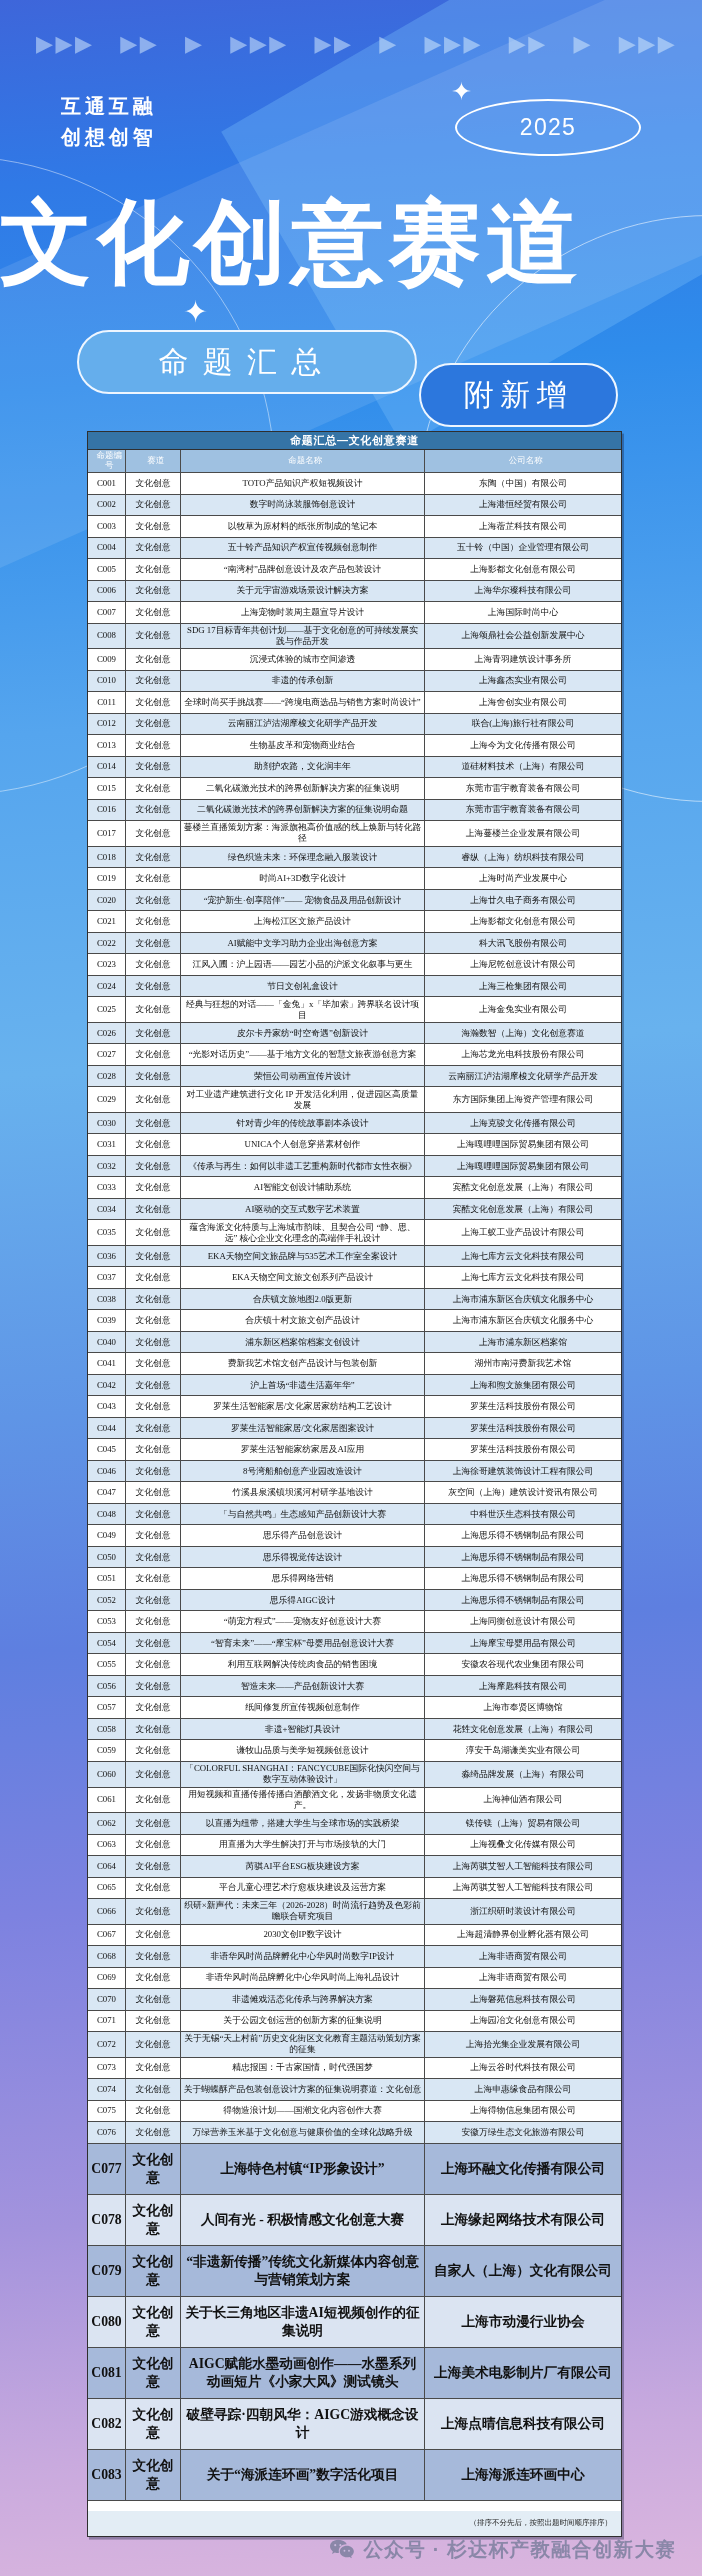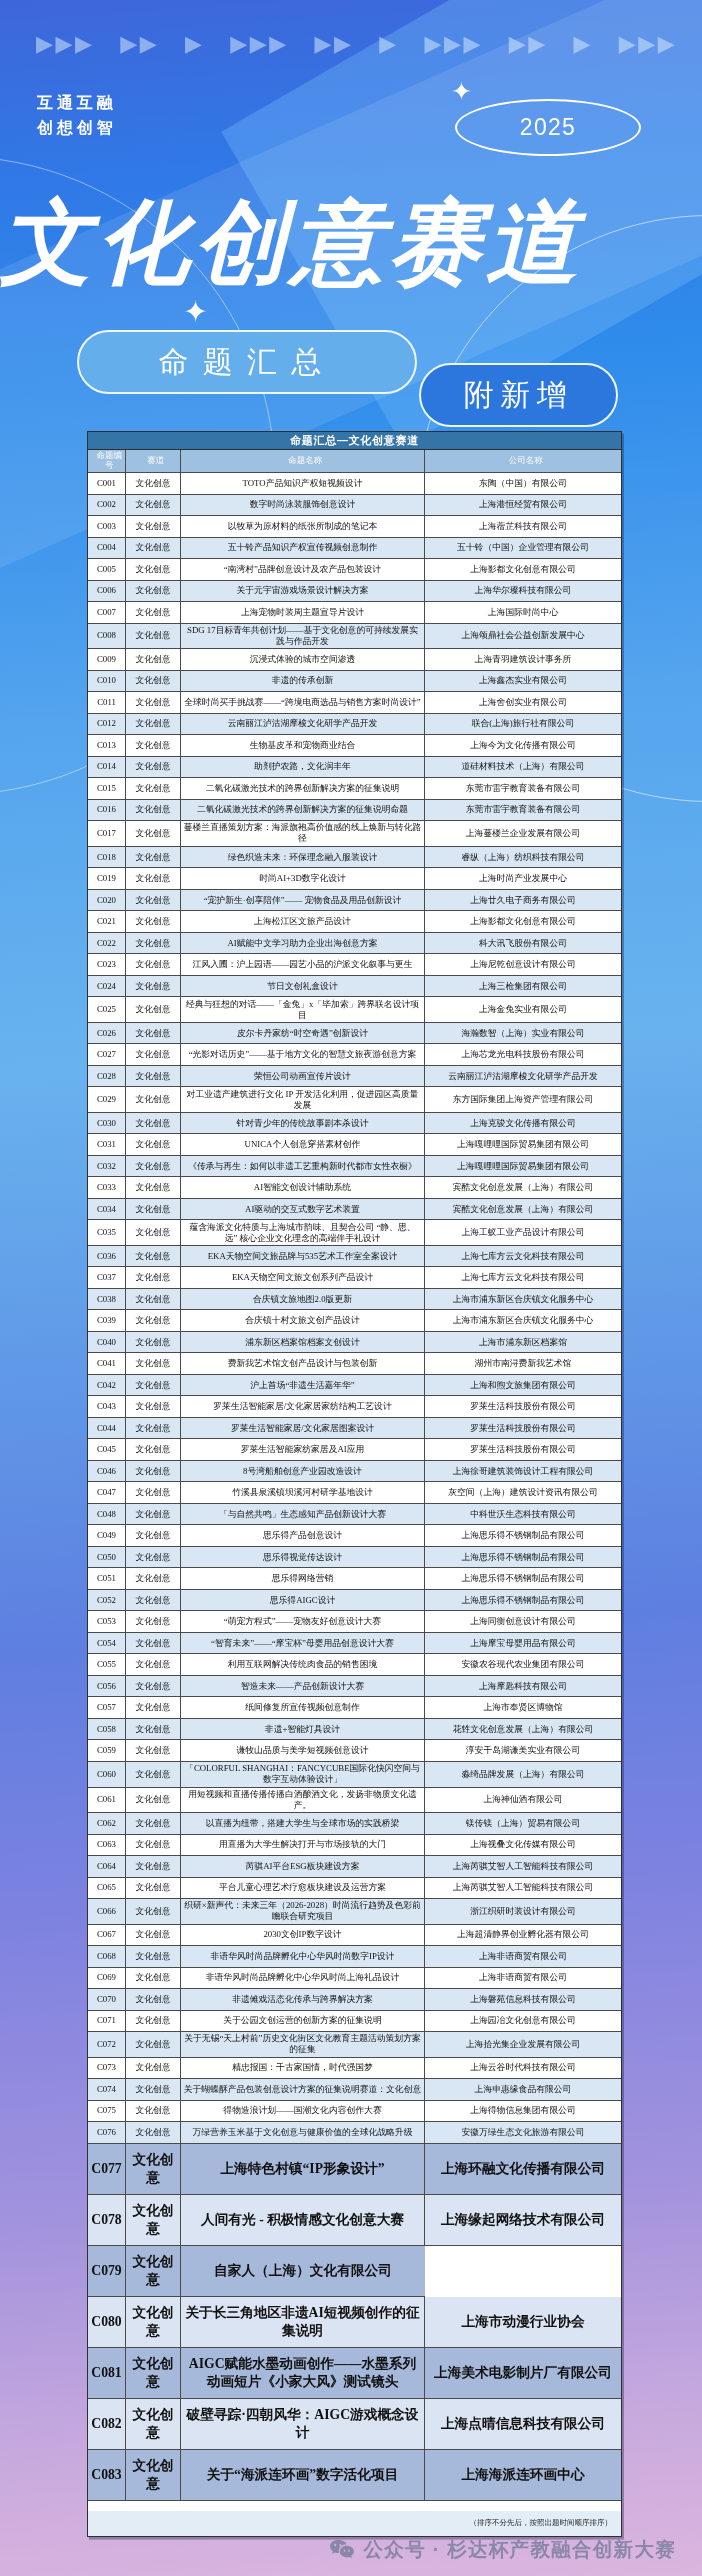--- a/index.html
+++ b/index.html
@@ -12,32 +12,32 @@
   .ribbon{position:absolute;pointer-events:none;}
   .ribbon1{left:-117px;top:117px;width:976px;height:273px;background:rgba(255,255,255,0.10);transform:rotate(-24deg);}
   .ribbon2{left:273px;top:-39px;width:585px;height:364px;background:rgba(120,190,248,0.35);transform:rotate(-30deg);}
   .circle-outline{position:absolute;border:1.3px solid rgba(255,255,255,0.45);border-radius:50%;pointer-events:none;}
   .circleA{left:-364px;top:156px;width:637px;height:637px;}
   .circleB{left:416px;top:215px;width:585px;height:585px;border-color:rgba(255,255,255,0.55);}
   
   .arrows{position:absolute;left:36px;top:31px;width:637px;color:rgba(210,232,252,0.55);
     font-size:22px;letter-spacing:2.6px;word-spacing:17px;white-space:nowrap;}
   
-  .slogan{position:absolute;left:37px;top:91px;color:#ffffff;font-size:16px;font-weight:600;
+  .slogan{position:absolute;left:61px;top:91px;color:#ffffff;font-size:20px;font-weight:600;
     letter-spacing:3.9px;line-height:1.55;}
   
   .year-badge{position:absolute;left:455px;top:99px;width:182px;height:53px;border:2px solid #ffffff;
     border-radius:50%;display:flex;align-items:center;justify-content:center;color:#fff;
     font-size:23px;font-weight:500;letter-spacing:1.3px;}
   .spark{position:absolute;color:#fff;}
   .spark1{left:451px;top:77px;font-size:25px;}
   .spark2{left:183px;top:294px;font-size:30px;}
   
   .main-title{position:absolute;left:0;top:181px;width:558px;text-align:center;color:#ffffff;
-    font-size:92px;font-weight:900;letter-spacing:5.2px;white-space:nowrap;font-style:italic;}
+    font-size:92px;font-weight:900;letter-spacing:5.2px;white-space:nowrap;}
   
   .pill{position:absolute;top:330px;height:60px;border:2px solid #eef6ff;border-radius:33px;
     display:flex;align-items:center;justify-content:center;color:#fff;font-weight:400;cursor:pointer;}
   .pill-summary{left:77px;width:336px;background:#65aeec;font-size:30px;letter-spacing:14.3px;}
   .pill-addendum{left:419px;width:195px;background:#2c77dd;font-size:30px;letter-spacing:6.5px;margin-top:33px;}
   
   .table-wrap{position:absolute;left:87px;top:431px;width:533px;border:1.3px solid #2f2f2f;
     background:#fff;box-shadow:2px 2.6px 0 rgba(20,30,60,0.35);
     font-family:"Liberation Serif","DejaVu Serif",serif;color:#111;}
   .t-title{height:17px;background:#3574a6;color:#fff;display:flex;align-items:center;justify-content:center;
@@ -243,21 +243,21 @@
         <div class="row white">
           <div class="cell">C025</div>
           <div class="cell">文化创意</div>
           <div class="cell">经典与狂想的对话——「金兔」x「毕加索」跨界联名设计项目</div>
           <div class="cell">上海金兔实业有限公司</div>
         </div>
         <div class="row zebra">
           <div class="cell">C026</div>
           <div class="cell">文化创意</div>
           <div class="cell">皮尔卡丹家纺“时空奇遇”创新设计</div>
-          <div class="cell">海瀚数智（上海）实业有限公司</div>
+          <div class="cell">海瀚数智（上海）文化创意赛道</div>
         </div>
         <div class="row white">
           <div class="cell">C027</div>
           <div class="cell">文化创意</div>
           <div class="cell">“光影对话历史”——基于地方文化的智慧文旅夜游创意方案</div>
           <div class="cell">上海芯龙光电科技股份有限公司</div>
         </div>
         <div class="row zebra">
           <div class="cell">C028</div>
           <div class="cell">文化创意</div>
@@ -560,20 +560,21 @@
         </div>
         <div class="row big big-light">
           <div class="cell">C078</div>
           <div class="cell">文化创意</div>
           <div class="cell">人间有光 - 积极情感文化创意大赛</div>
           <div class="cell">上海缘起网络技术有限公司</div>
         </div>
         <div class="row big big-dark">
           <div class="cell">C079</div>
           <div class="cell">文化创意</div>
+          <div class="cell">“非遗新传播”传统文化新媒体内容创意与营销策划方案</div>
           <div class="cell">自家人（上海）文化有限公司</div>
         </div>
         <div class="row big big-light">
           <div class="cell">C080</div>
           <div class="cell">文化创意</div>
           <div class="cell">关于长三角地区非遗AI短视频创作的征集说明</div>
           <div class="cell">上海市动漫行业协会</div>
         </div>
         <div class="row big big-dark">
           <div class="cell">C081</div>

